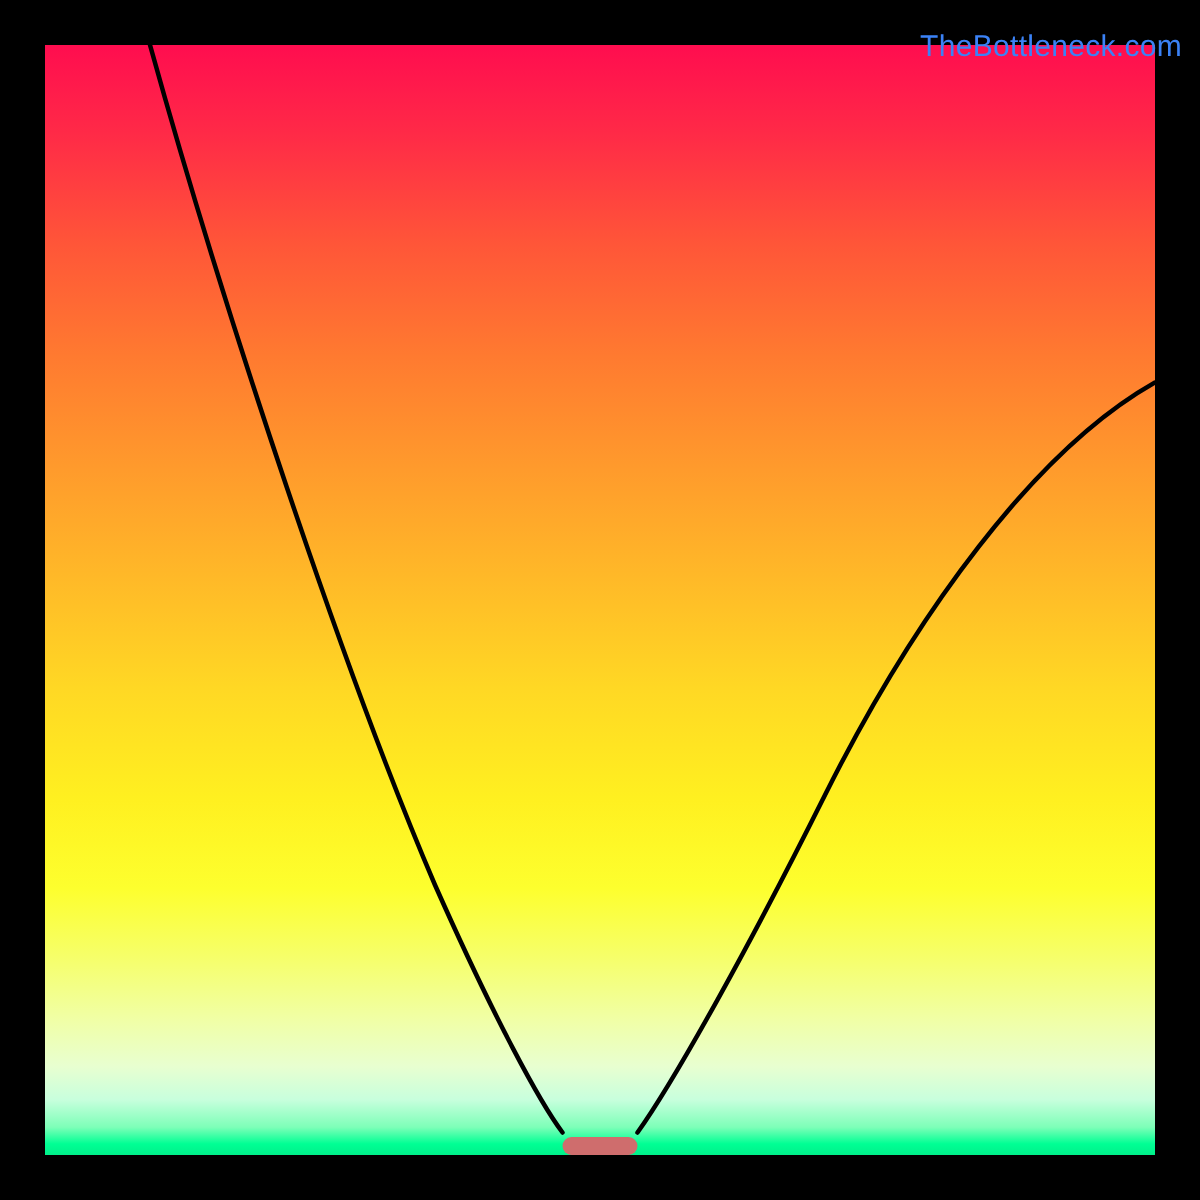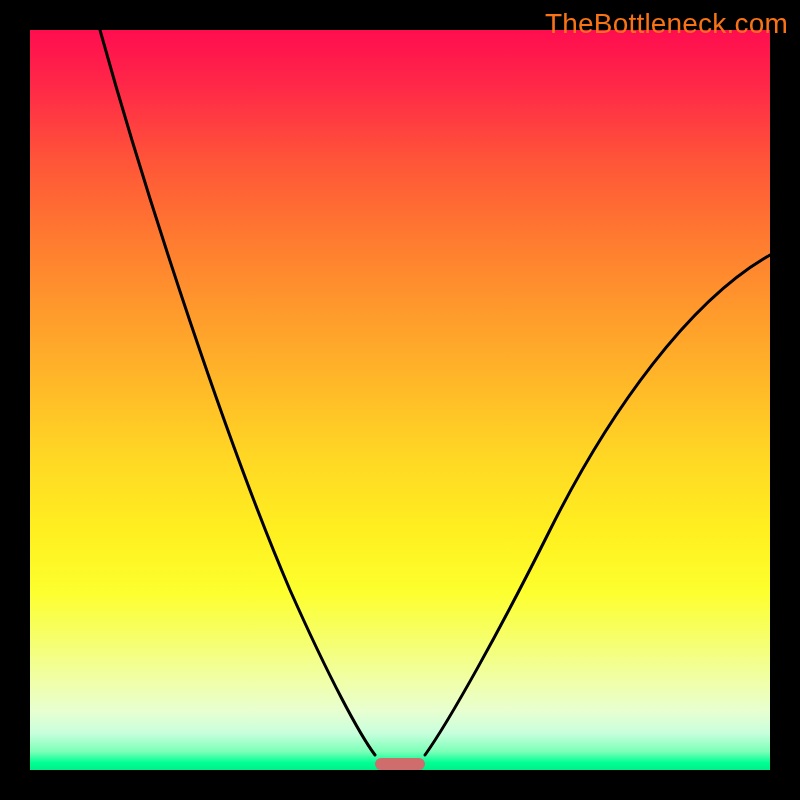--- a/index.html
+++ b/index.html
@@ -5,26 +5,26 @@
   * { margin: 0; padding: 0; box-sizing: border-box; }
   html, body { width: 800px; height: 800px; overflow: hidden; background: #000; }
   .frame {
     position: relative;
     width: 800px;
     height: 800px;
     background: #000;
   }
   .watermark {
     position: absolute;
-    top: 8px;
+    top: 20px;
     right: 12px;
     font-family: Arial, Helvetica, sans-serif;
-    font-size: 28px;
+    font-size: 20px;
     font-weight: 500;
-    color: #f97316;
+    color: #3b82f6;
     letter-spacing: 0.2px;
     z-index: 10;
   }
   .plot-outer {
     position: absolute;
     left: 30px;
     top: 30px;
     width: 740px;
     height: 740px;
     background: #000;

